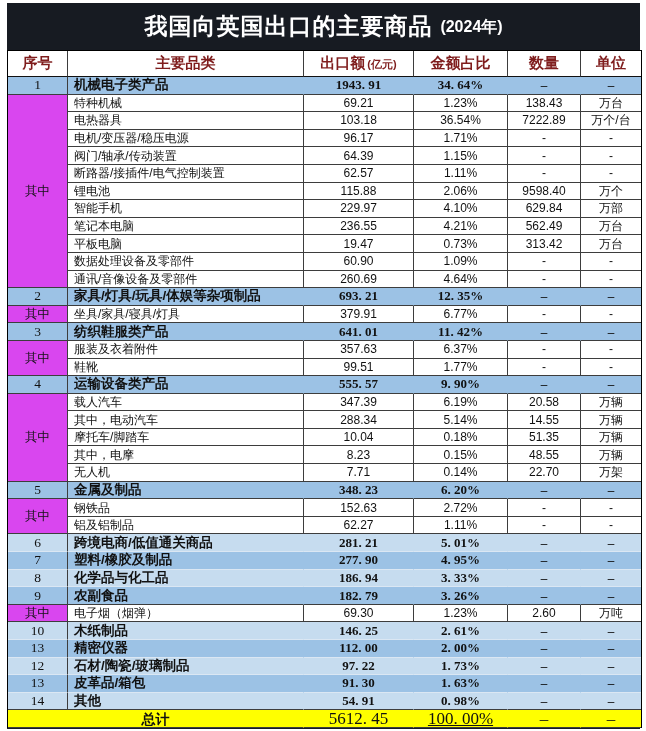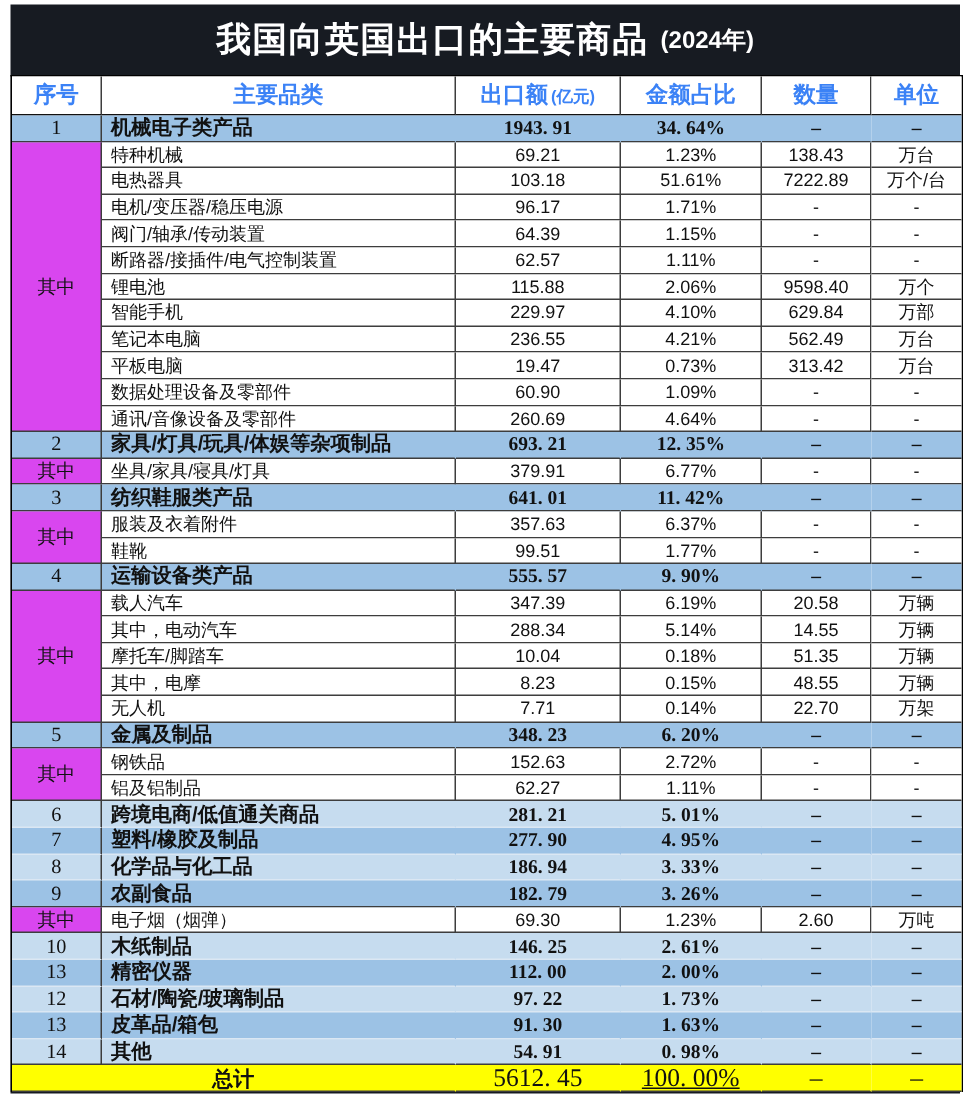--- a/index.html
+++ b/index.html
@@ -17,21 +17,21 @@
     color:#ffffff;
   }
   .title-main{font-size:23px;font-weight:bold;letter-spacing:1px;}
   .title-year{font-size:16px;font-weight:bold;margin-top:2px;}
   table{
     border-collapse:separate;border-spacing:0;table-layout:fixed;
     width:633px;background:#ffffff;
     border-left:1px solid #000;border-right:1px solid #000;border-top:1px solid #000;
   }
   th{
-    box-sizing:border-box;height:26px;font-size:15px;font-weight:bold;color:#3b82f6;
+    box-sizing:border-box;height:26px;font-size:15px;font-weight:bold;color:#7f1d1d;
     background:#ffffff;text-align:center;vertical-align:middle;
     border-right:1px solid var(--grid,#3d3d3d);border-bottom:1px solid #111;
     padding:0;white-space:nowrap;overflow:hidden;
   }
   th:last-child{border-right:none;}
   .unit-sub{font-size:11px;font-weight:bold;margin-left:2px;}
   td{
     box-sizing:border-box;height:17.6px;line-height:16px;font-size:12px;color:#111;
     padding:0 3px;text-align:center;vertical-align:middle;background:#fff;
     border-right:1px solid var(--grid,#3d3d3d);border-bottom:1px solid var(--grid,#3d3d3d);
@@ -106,21 +106,21 @@
             <td class="cell-group" rowspan="11">其中</td>
             <td class="cell-name">特种机械</td>
             <td class="cell-amount">69.21</td>
             <td class="cell-pct">1.23%</td>
             <td class="cell-qty">138.43</td>
             <td class="cell-unit">万台</td>
           </tr>
           <tr class="row-sub">
             <td class="cell-name">电热器具</td>
             <td class="cell-amount">103.18</td>
-            <td class="cell-pct">51.61%</td>
+            <td class="cell-pct">36.54%</td>
             <td class="cell-qty">7222.89</td>
             <td class="cell-unit">万个/台</td>
           </tr>
           <tr class="row-sub">
             <td class="cell-name">电机/变压器/稳压电源</td>
             <td class="cell-amount">96.17</td>
             <td class="cell-pct">1.71%</td>
             <td class="cell-qty">-</td>
             <td class="cell-unit">-</td>
           </tr>

